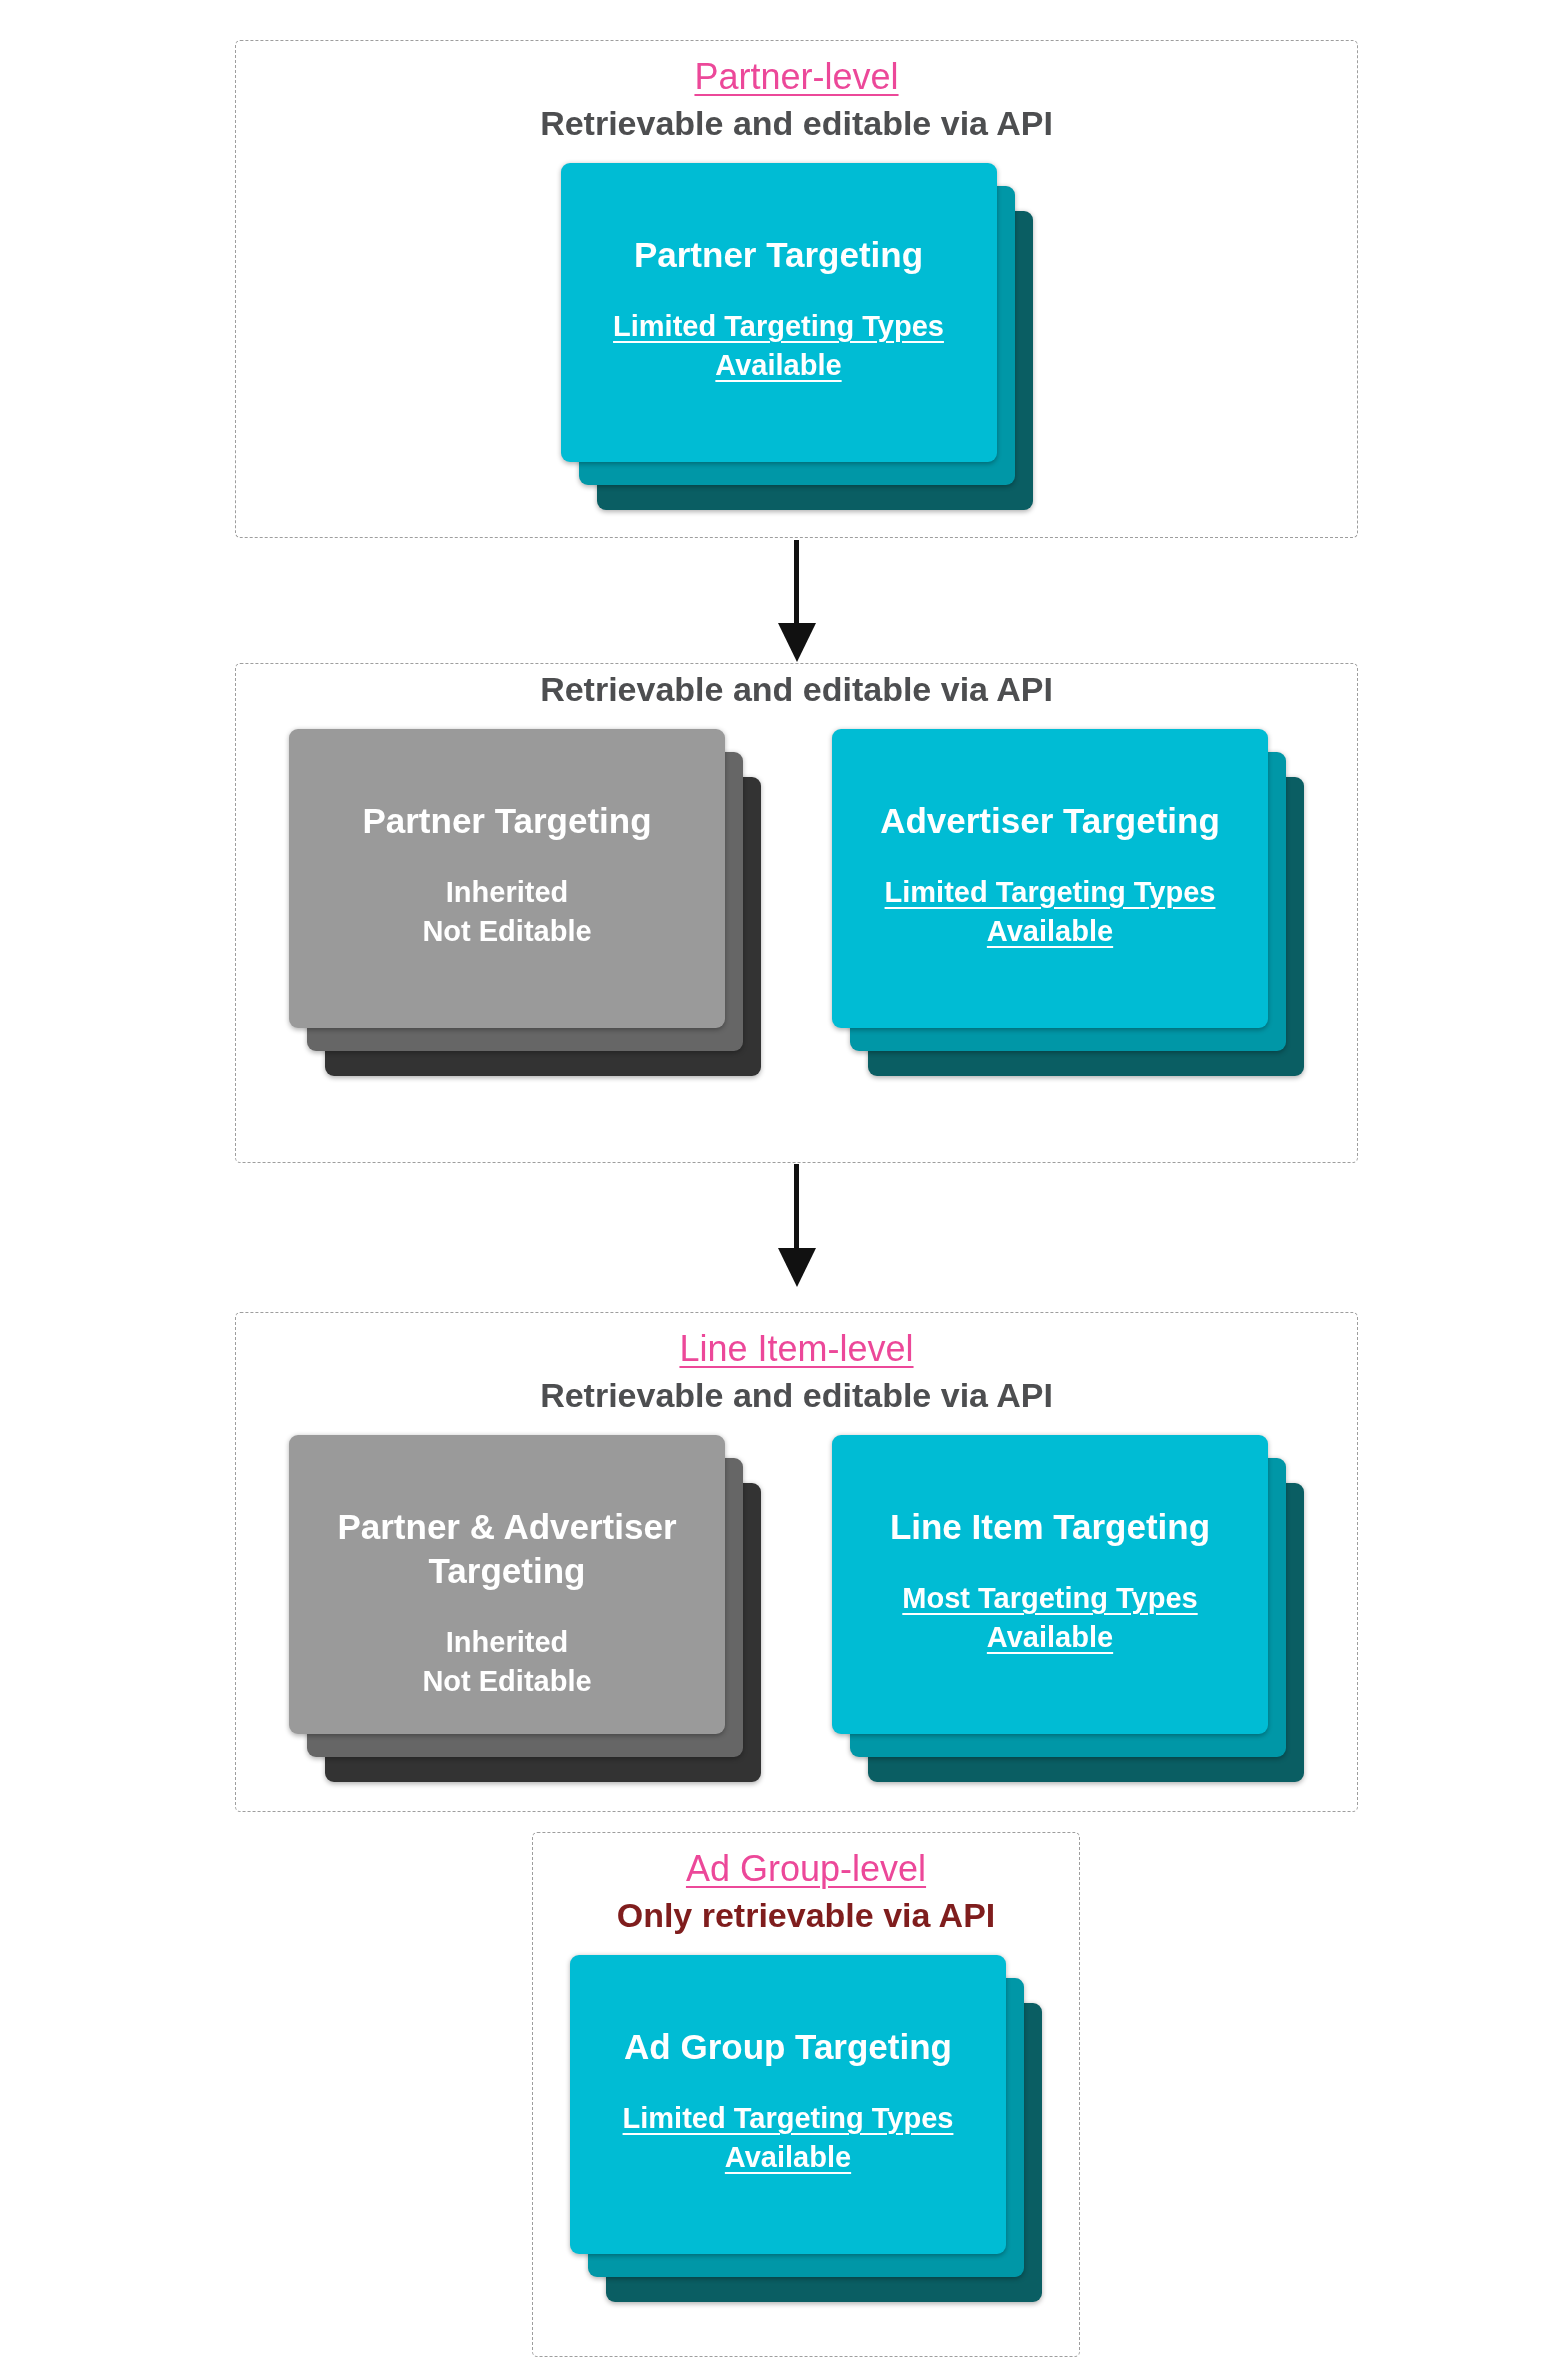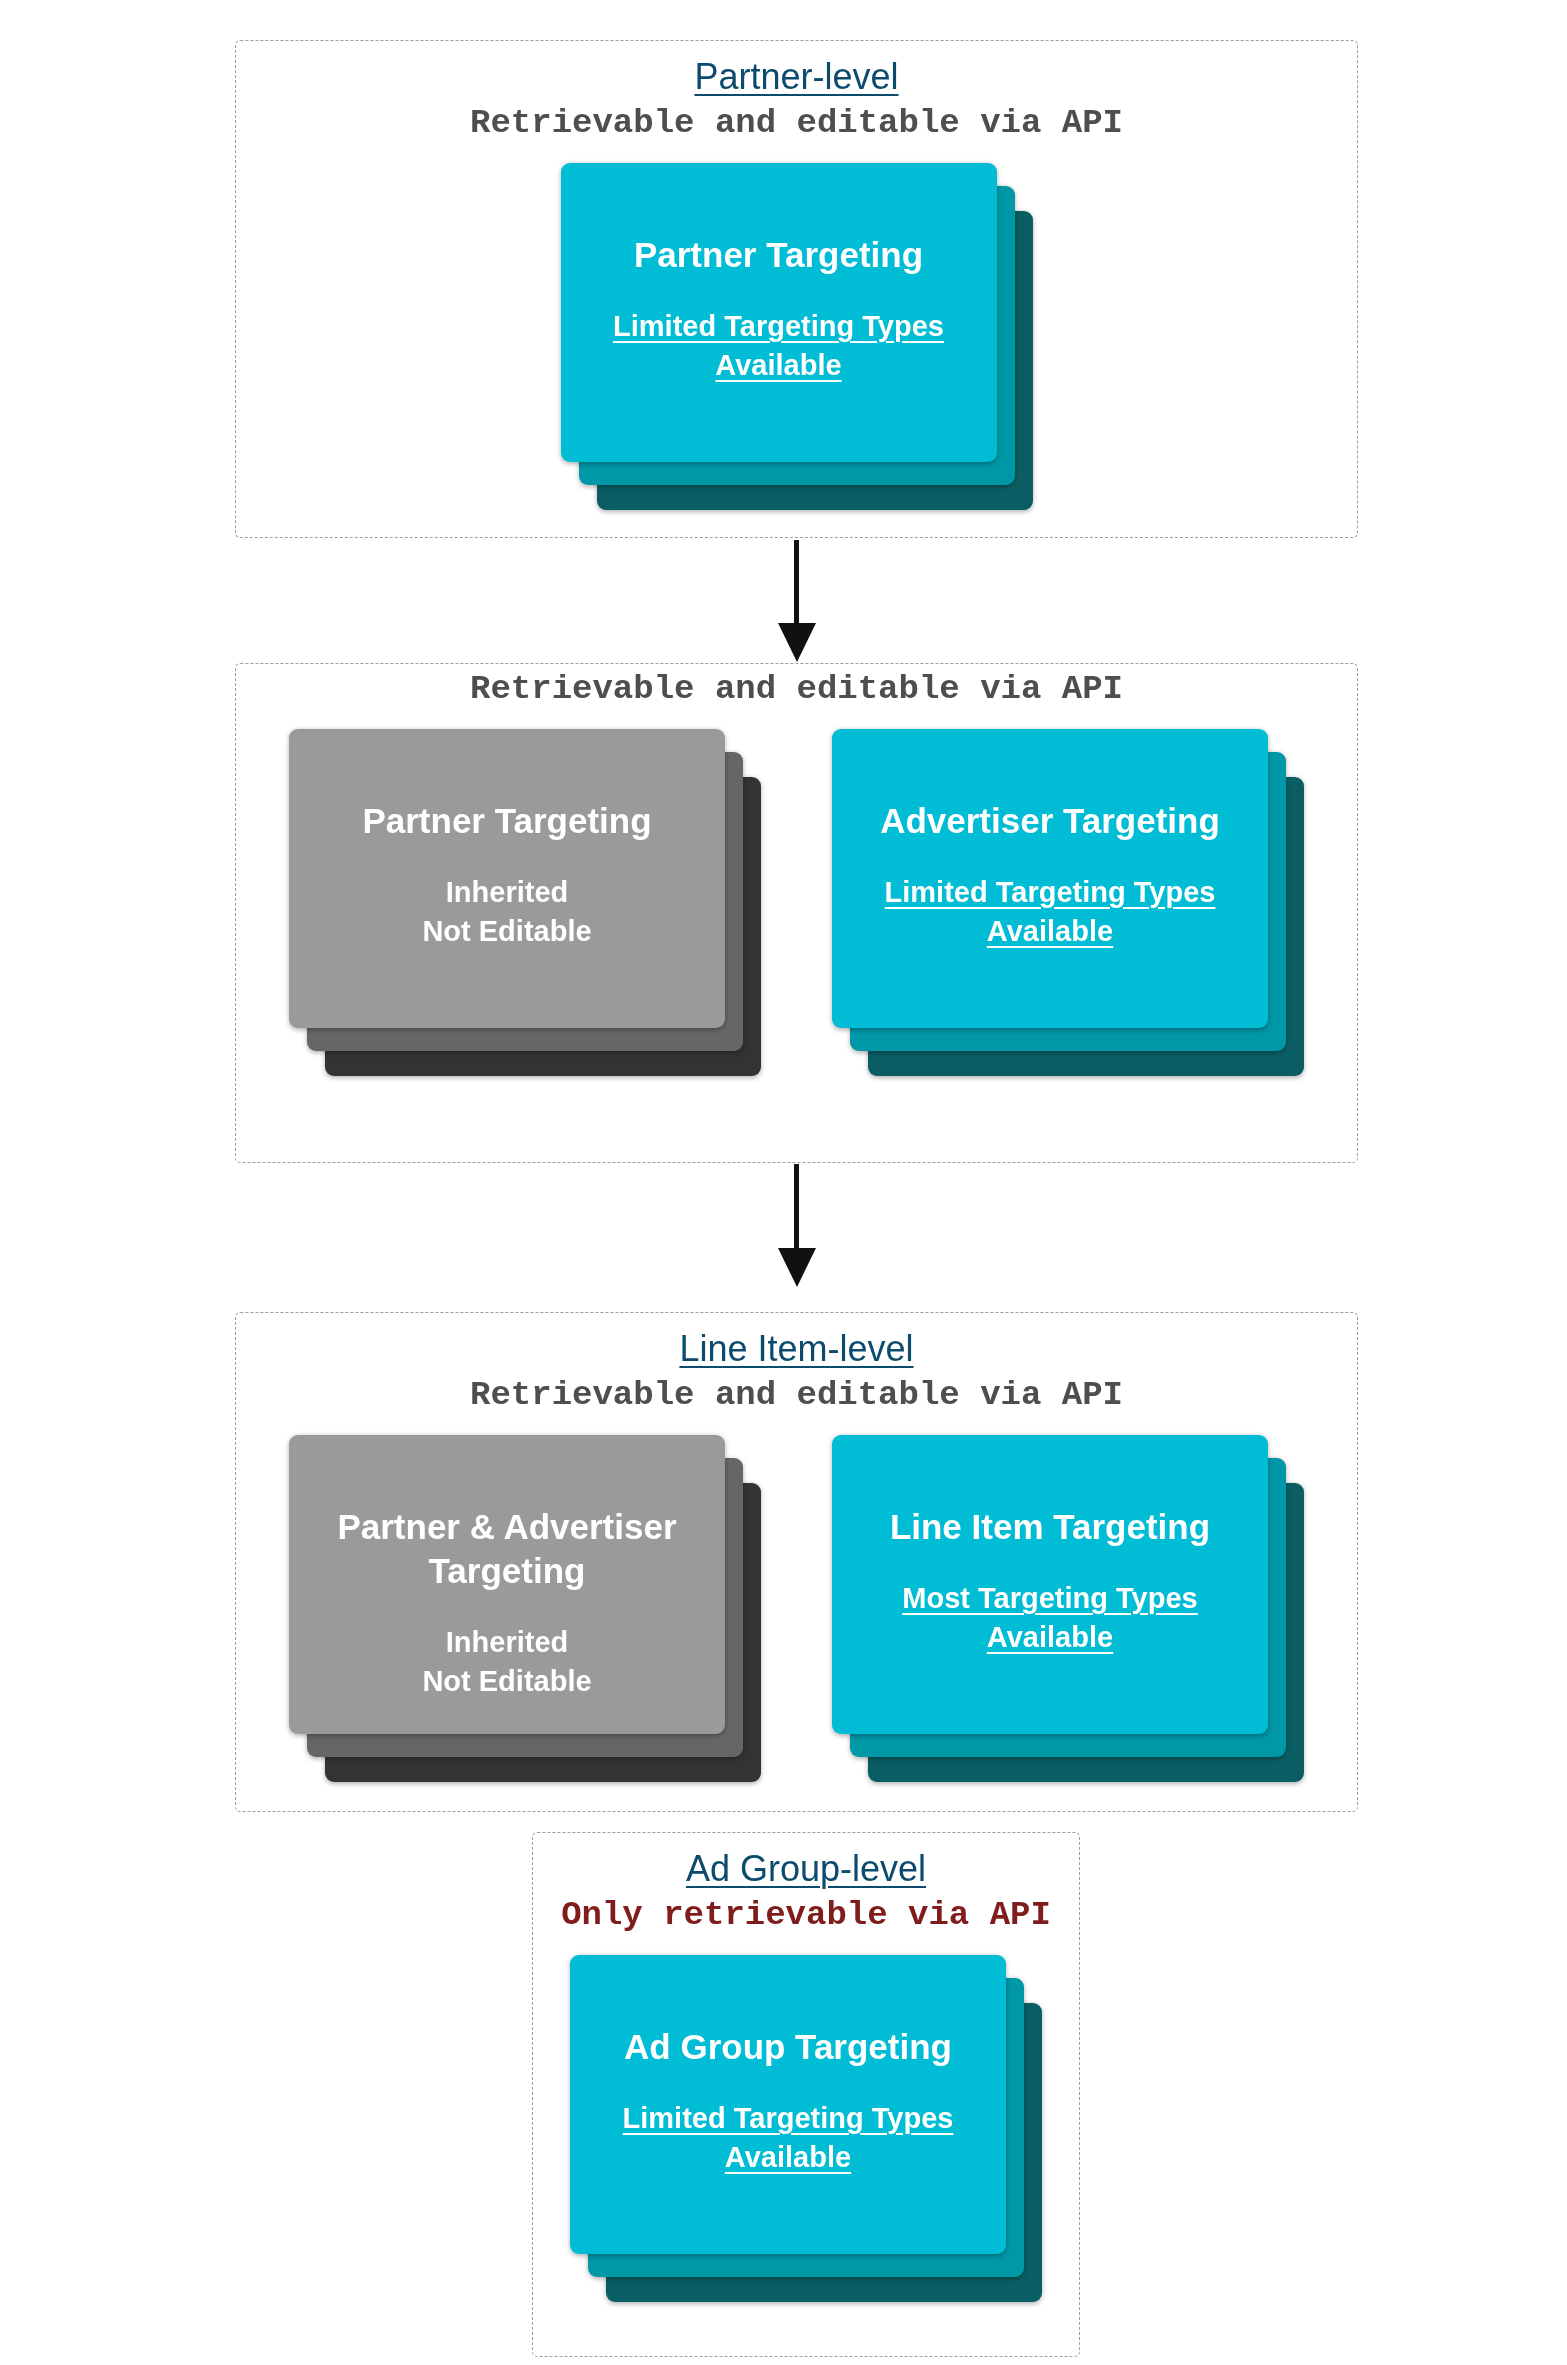--- a/index.html
+++ b/index.html
@@ -20,32 +20,31 @@
   }
   #section-partner    { left: 235px; top: 40px;   width: 1123px; height: 498px; }
   #section-advertiser { left: 235px; top: 663px;  width: 1123px; height: 500px; }
   #section-lineitem   { left: 235px; top: 1288px; width: 1123px; height: 500px; margin-top: 24px; }
   #section-adgroup    { left: 532px; top: 1832px; width: 548px;  height: 525px; }
 
   .section-title {
     margin-top: 12.5px;
     font-size: 36px;
     line-height: 45px;
-    color: #0c4a6e;
+    color: #ec4899;
     text-decoration: underline;
     text-underline-offset: 5.4px;
     text-decoration-thickness: 2.2px;
   }
   .section-subtitle {
     margin-top: 3.6px;
     font-size: 34px;
     line-height: 43px;
     font-weight: bold;
     color: #4d4e50;
-    font-family: Liberation Mono, monospace;
   }
   .section-subtitle.red { color: #7f1d1d; }
 
   
   .cards-row {
     display: flex;
     justify-content: center;
     gap: 71px;
     margin-top: 18px;
   }

